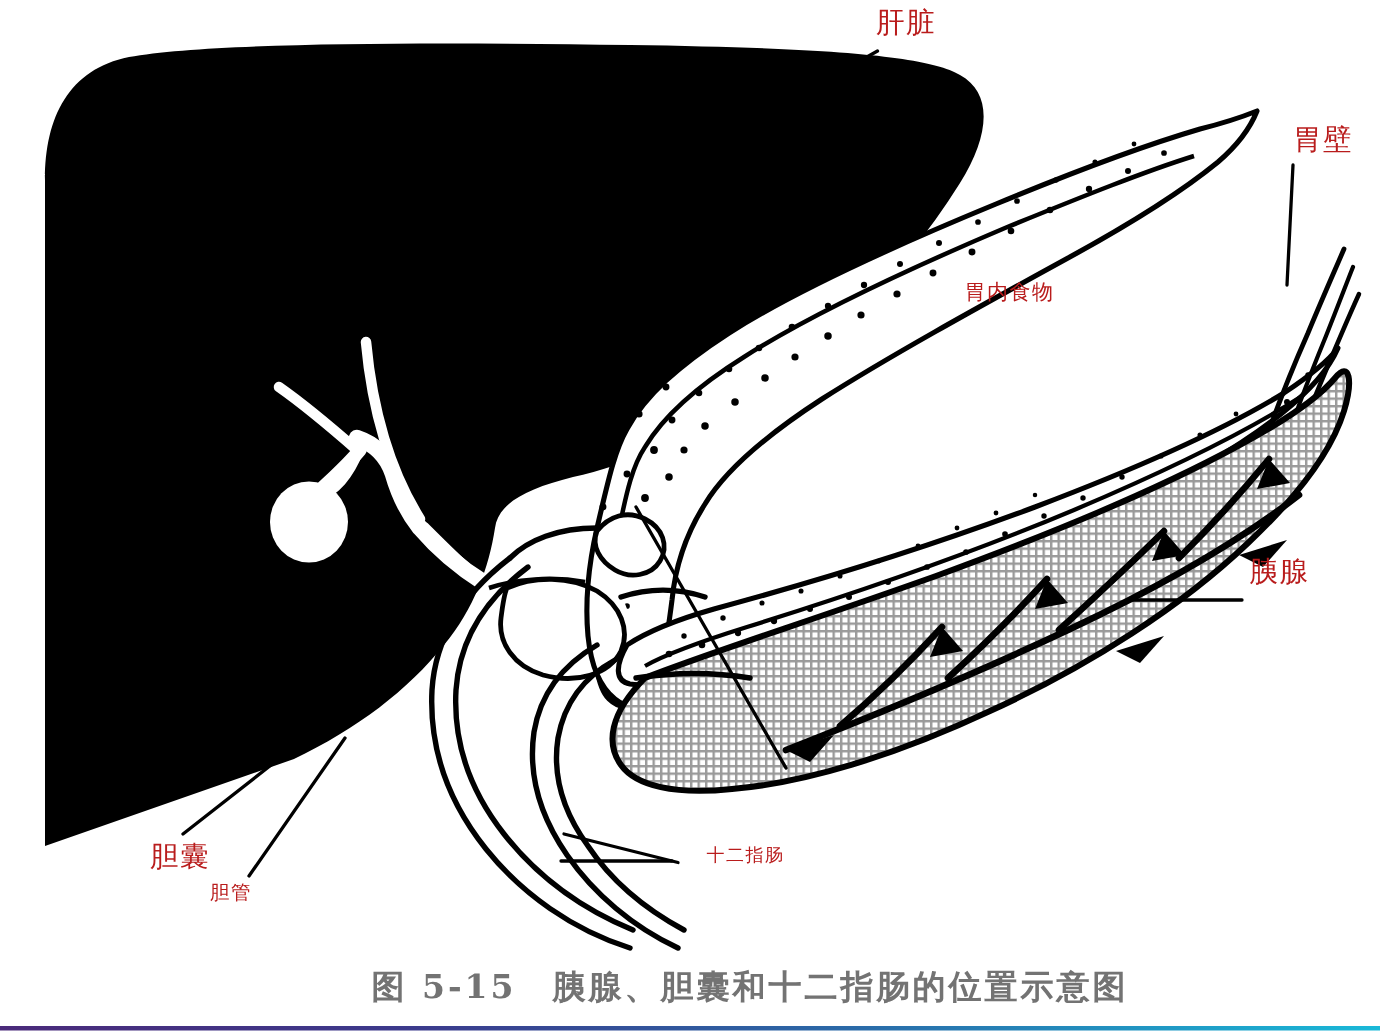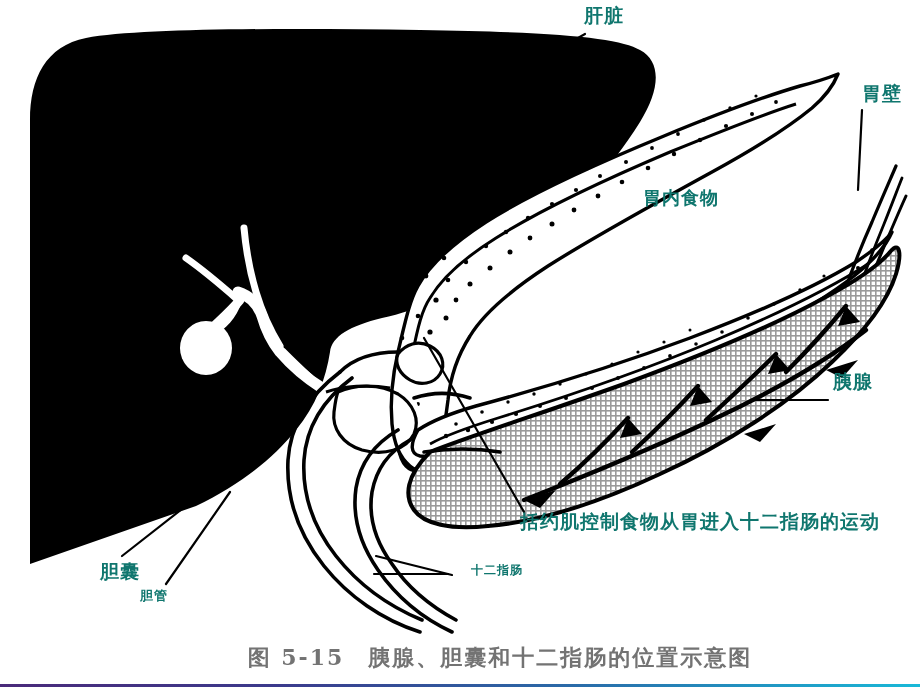--- a/index.html
+++ b/index.html
@@ -24,29 +24,30 @@
     position: absolute;
     left: 0;
     top: 0;
     width: 920px;
     height: 690px;
     display: block;
   }
   .lbl {
     position: absolute;
     font-family: "DejaVu Sans", "Liberation Sans", sans-serif;
-    font-weight: 700;
-    color: #0f766e;
+    font-weight: 400;
+    color: #b91c1c;
     white-space: nowrap;
     letter-spacing: 1px;
     line-height: 1.25;
+    text-align: center;
   }
   .lbl-liver      { left: 584px; top: 4px;   font-size: 19px; }
   .lbl-stomwall   { left: 830px; top: 82px;  font-size: 19px; margin-left: 32px; }
-  .lbl-food       { left: 643px; top: 187px; font-size: 18px; }
+  .lbl-food       { left: 643px; top: 187px; font-size: 14px; }
   .lbl-pancreas   { left: 833px; top: 370px; font-size: 19px; }
   .lbl-gallbl     { left: 100px;  top: 560px; font-size: 19px; }
   .lbl-bileduct   { left: 140px; top: 588px; font-size: 13px; }
   .lbl-duodenum   { left: 471px; top: 563px; font-size: 12px; }
   .lbl-sphincter  {
     left: 520px; top: 510px; font-size: 19px;
     white-space: normal; width: 400px;
   }
   .caption {
     position: absolute;
@@ -382,19 +383,18 @@
   <div class="lbl lbl-food">胃内食物</div>
 
   <div class="lbl lbl-pancreas">胰腺</div>
 
   <div class="lbl lbl-gallbl">胆囊</div>
 
   <div class="lbl lbl-bileduct">胆管</div>
 
   <div class="lbl lbl-duodenum">十二指肠</div>
 
-  <div class="lbl lbl-sphincter">括约肌控制食物从胃进入十二指肠的运动</div>
 
   <div class="caption">图 5-15　胰腺、胆囊和十二指肠的位置示意图</div>
 
   <div class="bottom-rule"></div>
 
 </div>
 
 </body></html>

